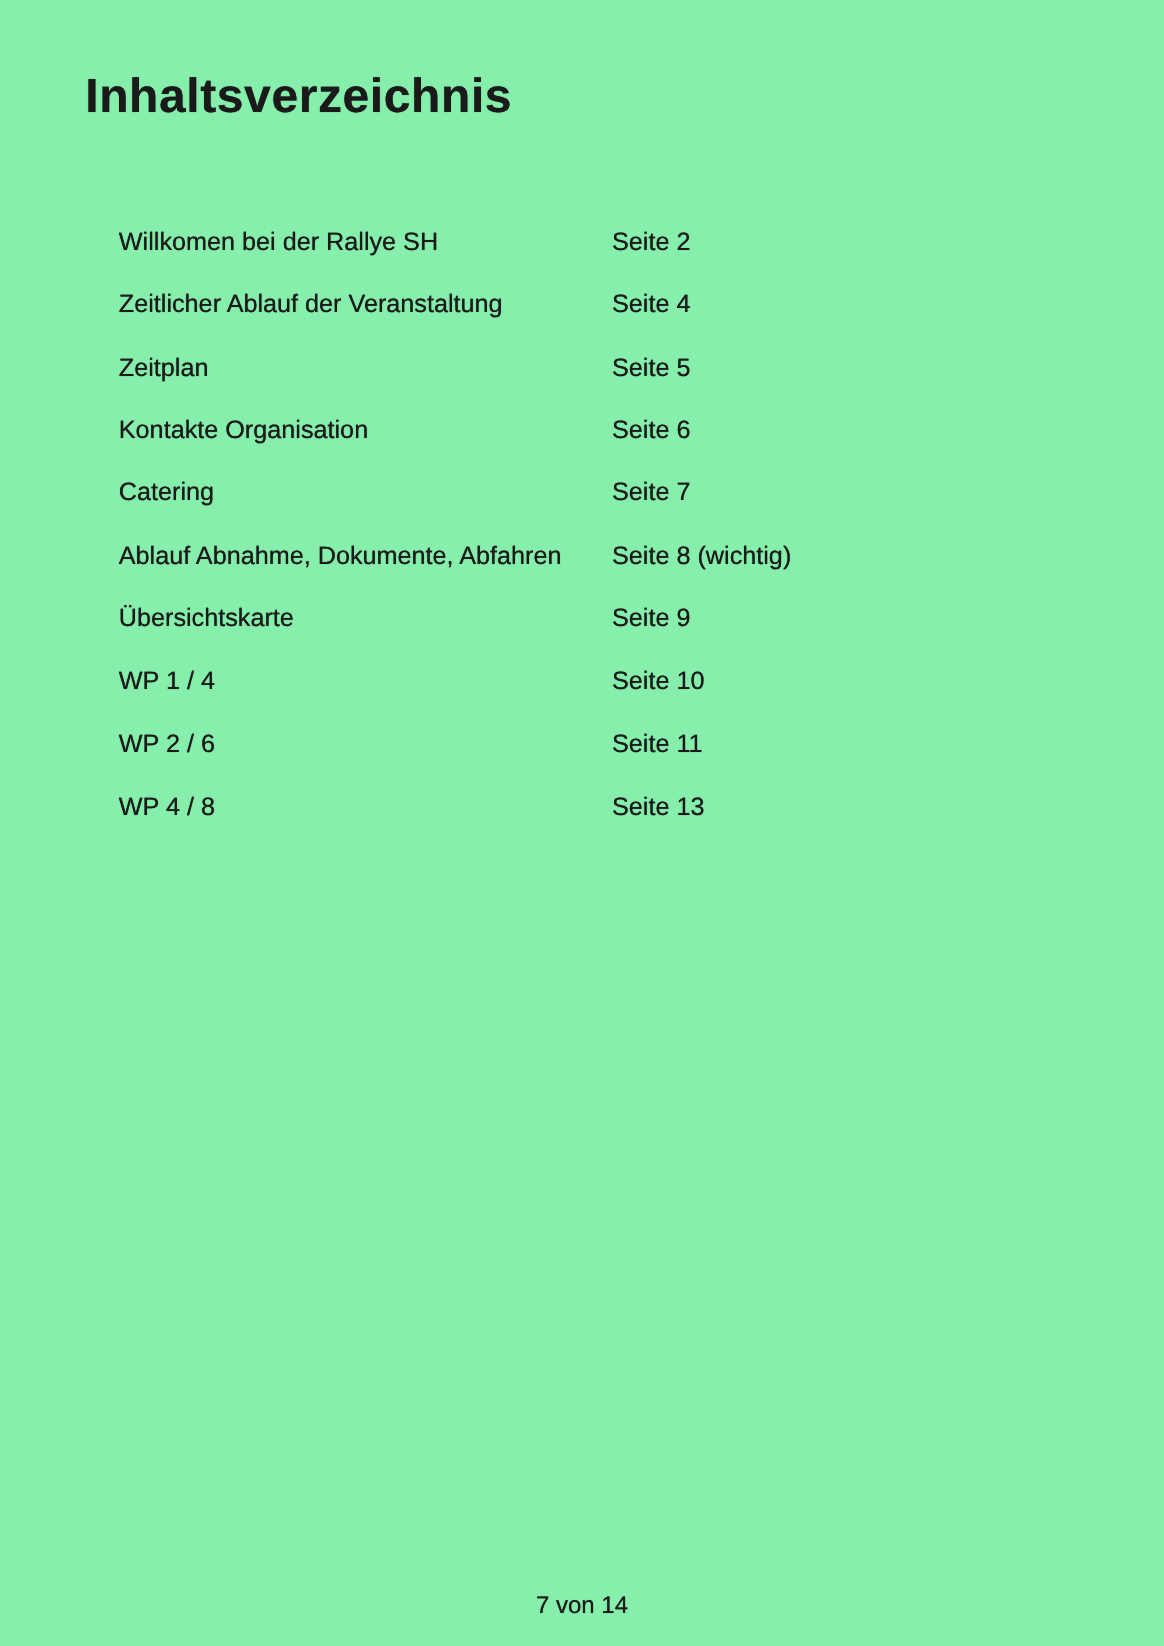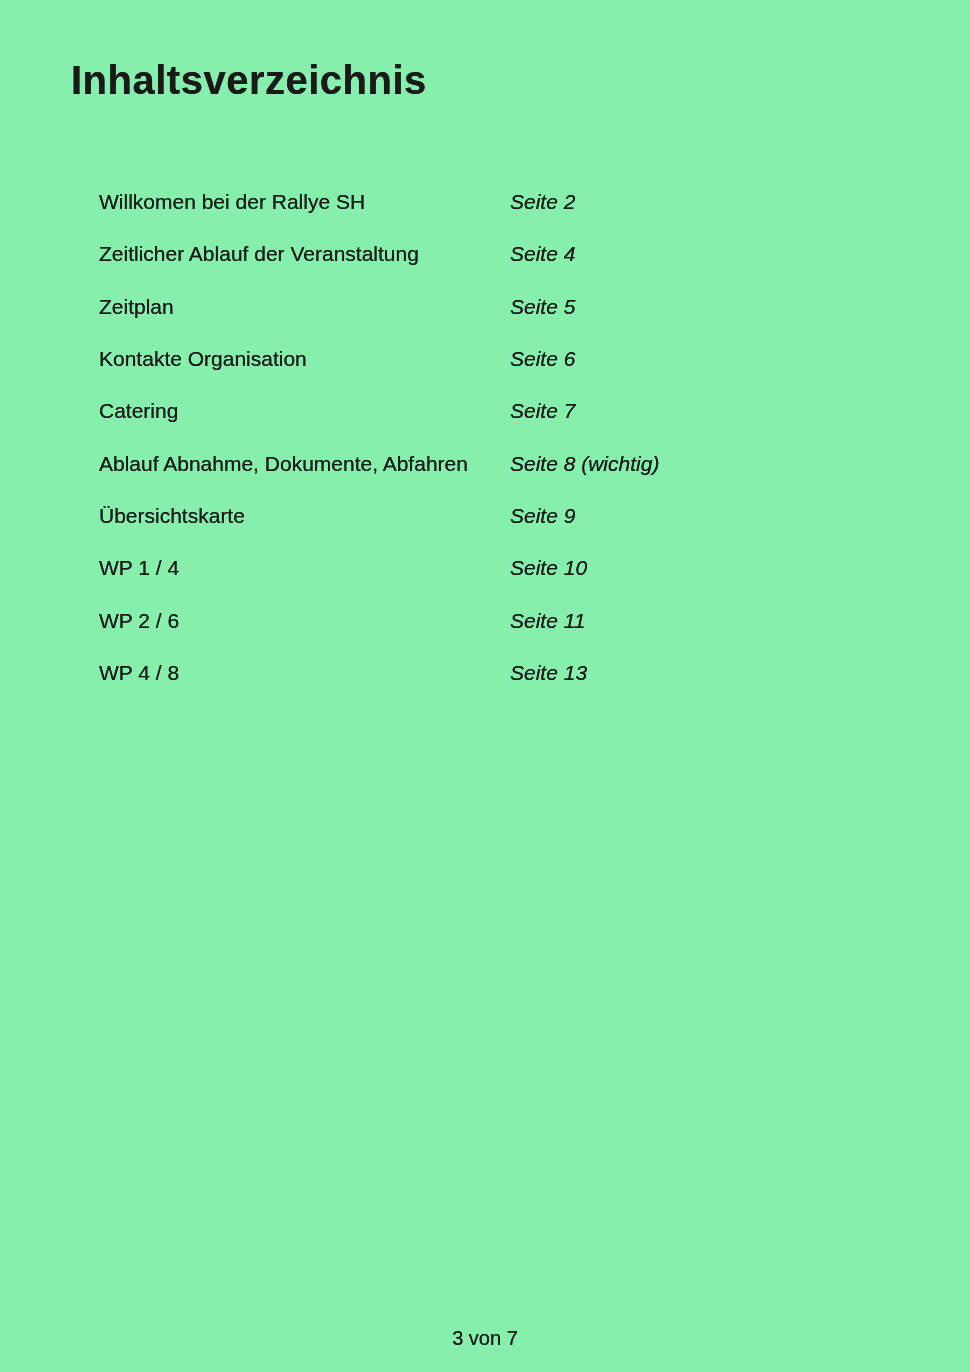--- a/index.html
+++ b/index.html
@@ -43,21 +43,20 @@
   }
   .toc-label {
     display: inline-block;
     width: 411px;
     vertical-align: baseline;
     margin-left: 27px;
   }
   .toc-page {
     display: inline-block;
     vertical-align: baseline;
-    font-style: italic;
   }
   .page-footer {
     position: absolute;
     top: 1327px;
     left: 0;
     width: 100%;
     text-align: center;
     font-size: 20px;
     line-height: 23px;
   }
@@ -75,15 +74,15 @@
       <div class="toc-row"><span class="toc-label">Zeitplan</span><span class="toc-page">Seite 5</span></div>
       <div class="toc-row"><span class="toc-label">Kontakte Organisation</span><span class="toc-page">Seite 6</span></div>
       <div class="toc-row"><span class="toc-label">Catering</span><span class="toc-page">Seite 7</span></div>
       <div class="toc-row"><span class="toc-label">Ablauf Abnahme, Dokumente, Abfahren</span><span class="toc-page">Seite 8 (wichtig)</span></div>
       <div class="toc-row"><span class="toc-label">Übersichtskarte</span><span class="toc-page">Seite 9</span></div>
       <div class="toc-row"><span class="toc-label">WP 1 / 4</span><span class="toc-page">Seite 10</span></div>
       <div class="toc-row"><span class="toc-label">WP 2 / 6</span><span class="toc-page">Seite 11</span></div>
       <div class="toc-row"><span class="toc-label">WP 4 / 8</span><span class="toc-page">Seite 13</span></div>
     </div>
 
-  <div class="page-footer">3 von 7</div>
+  <div class="page-footer">7 von 14</div>
 
 </div>
 
 </body></html>

